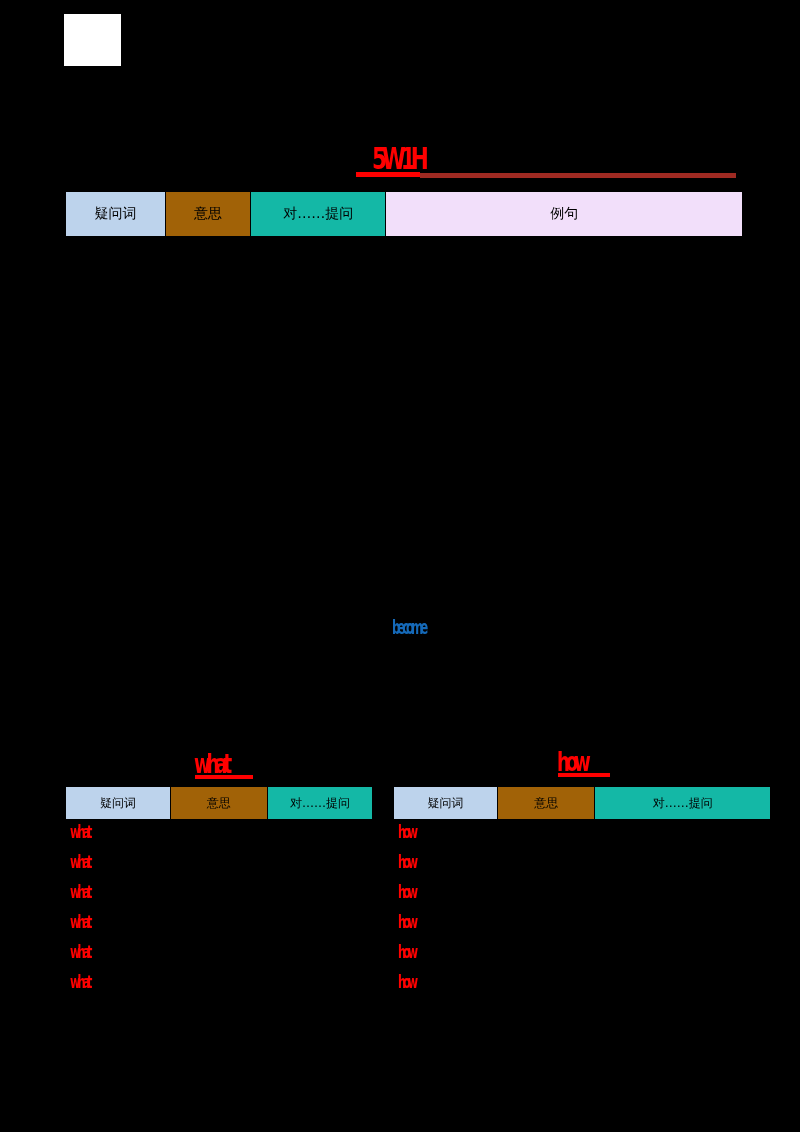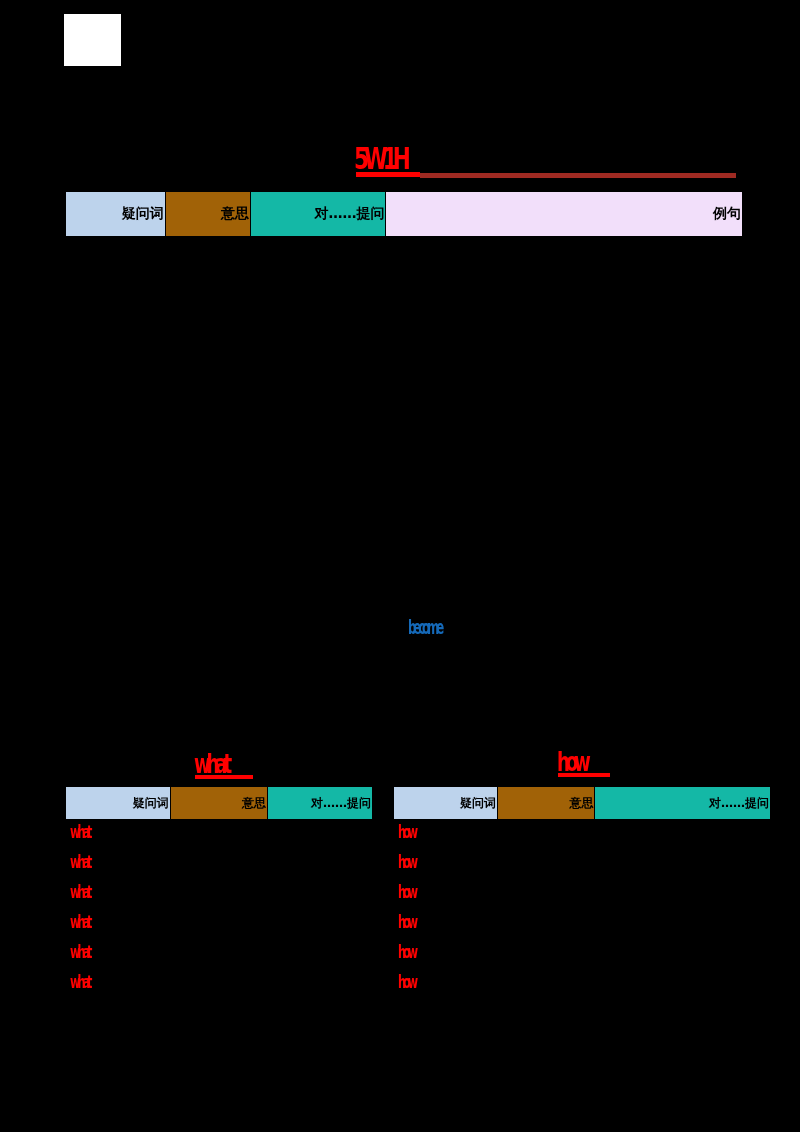--- a/index.html
+++ b/index.html
@@ -34,23 +34,23 @@
   
   .qtable {
     position: absolute;
     border-collapse: collapse;
     border: 2px solid #000000;
     background: #000000;
     box-sizing: border-box;
   }
   .qtable td {
     border: 1px solid #000000;
-    text-align: right;
+    text-align: center;
     vertical-align: middle;
-    font-weight: bold;
+    font-weight: normal;
     color: #000000;
     font-family: "DejaVu Sans", "Liberation Sans", sans-serif;
     white-space: nowrap;
     box-sizing: border-box;
   }
   .c-word   { background: #bdd3ec; }
   .c-mean   { background: #a16207; }
   .c-ask    { background: #14b8a6; }
   .c-example{ background: #f2dffa; }
 
@@ -66,21 +66,21 @@
     height: 44px;
   }
   #table-5w1h .c-word    { width: 100px; }
   #table-5w1h .c-mean    { width: 85px; }
   #table-5w1h .c-ask     { width: 135px; }
   #table-5w1h .c-example { width: 356px; }
 
   
   .title-5w1h-wrap {
     position: absolute;
-    left: 354px;
+    left: 372px;
     top: 144px;
     height: 34px;
     text-align: right;
   }
   .title-5w1h {
     font-family: "DejaVu Sans", "Liberation Sans", sans-serif;
     font-weight: bold;
     font-size: 30px;
     color: #ff0000;
     letter-spacing: -7px;
@@ -103,21 +103,21 @@
     left: 420px;
     top: 173px;
     width: 316px;
     height: 5px;
     background: #9e2a22;
   }
 
   
   .blue-word-wrap {
     position: absolute;
-    left: 408px;
+    left: 392px;
     top: 617px;
     height: 22px;
   }
   .blue-word {
     font-family: "DejaVu Sans", "Liberation Sans", sans-serif;
     font-weight: bold;
     font-size: 19px;
     color: #1569b8;
     letter-spacing: -5px;
     transform: scaleX(0.62);

